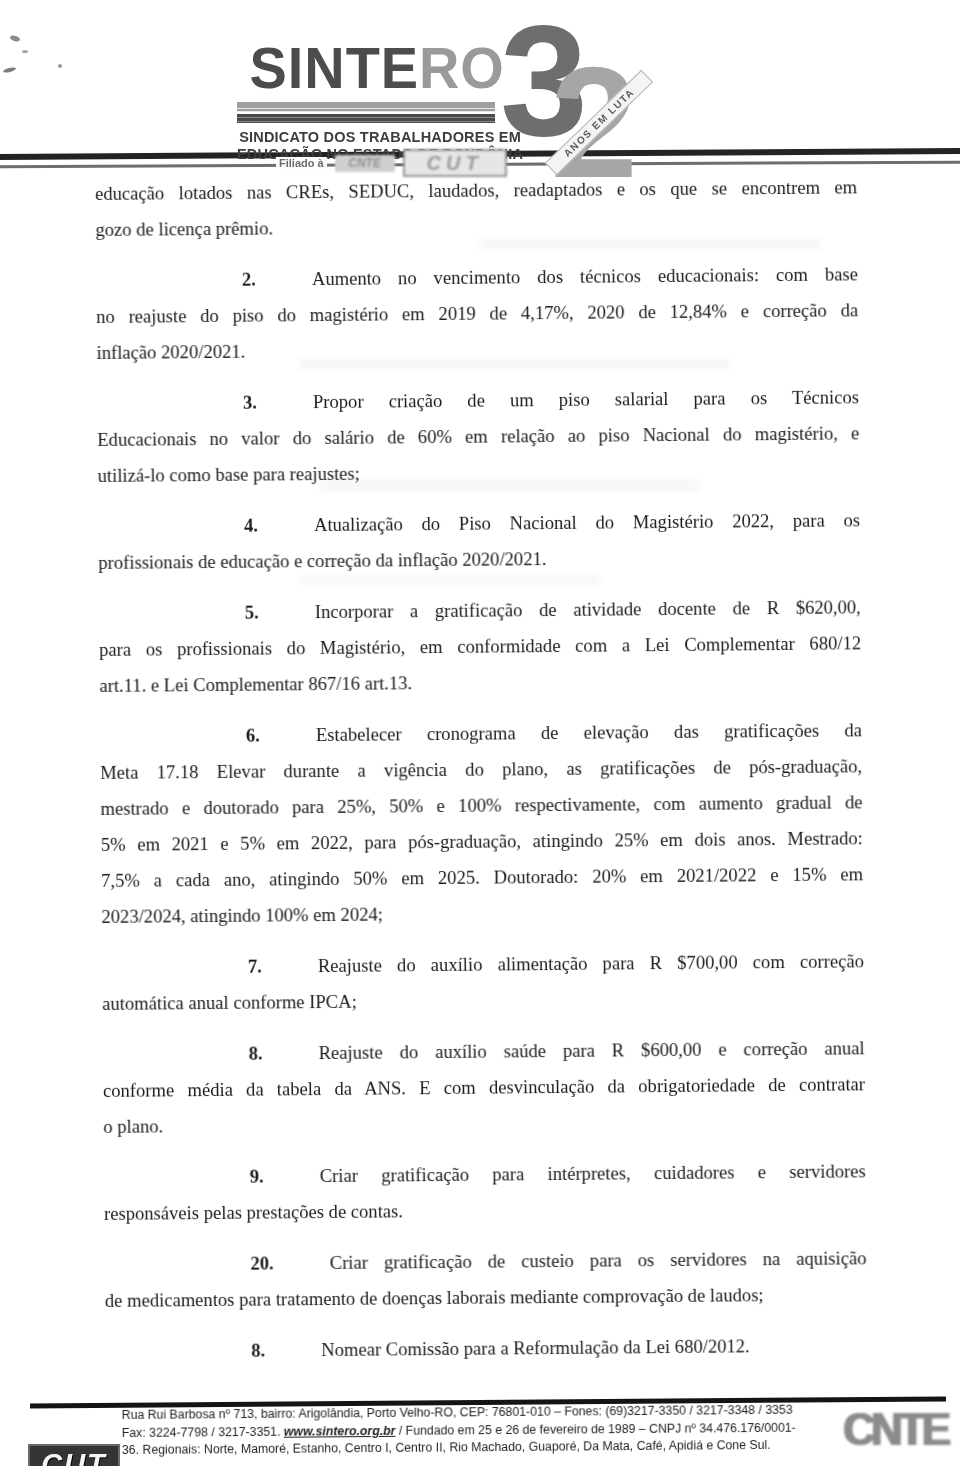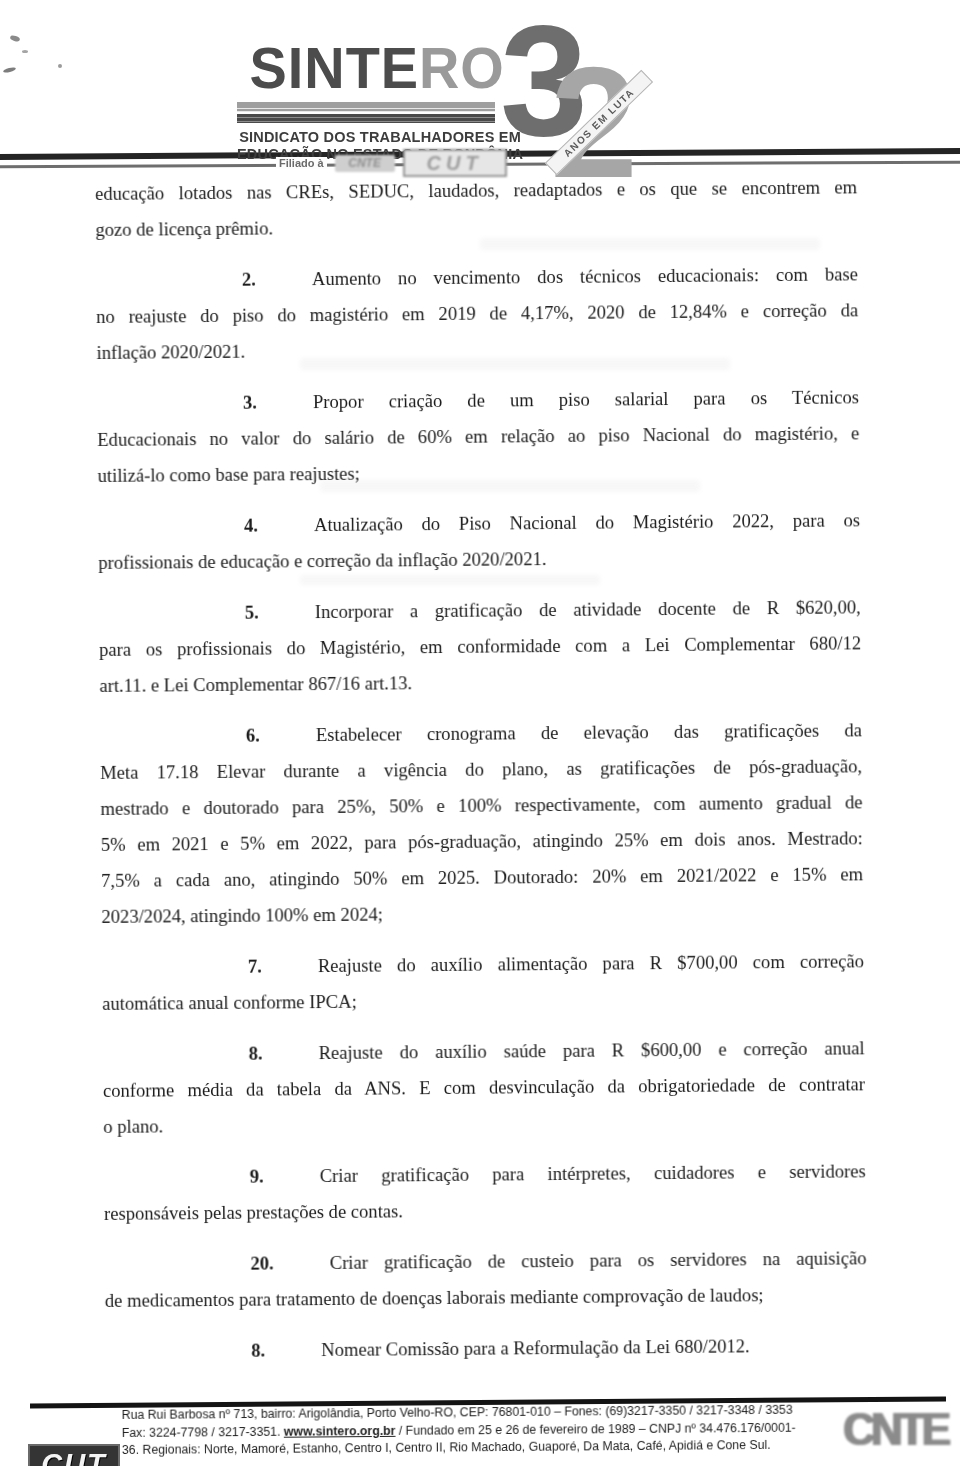--- a/index.html
+++ b/index.html
@@ -80,21 +80,21 @@
   .footer-rule { position:absolute; left:30px; top:10px; width:916px; height:5px;
                  background:#141414; transform:rotate(-0.45deg); }
   .cut-logo { position:absolute; left:28px; top:22px; width:88px; height:48px;
               background:#343434; border:2px solid #6a6a6a; text-align:center; filter:blur(0.4px);margin-top:32px; }
   .cut-word { display:block; color:#f4f4f4; font-size:29px; font-weight:900; font-style:italic;
               letter-spacing:2px; line-height:36px; text-shadow:1px 1px 0 #000; }
   .cut-strip { display:block; height:8px; background:repeating-linear-gradient(to right,#bdbdbd 0 5px,#7e7e7e 5px 7px); }
   .footer-text { position:absolute; left:122px; top:17px; width:706px; font-size:12.3px;
                  color:#1f1f1f; line-height:17.5px; transform:rotate(-0.45deg);
                  transform-origin:left bottom; filter:blur(0.2px); }
-  .site { text-decoration:underline; color:inherit; font-weight:bold; cursor:pointer; }
+  .site { text-decoration:underline; color:inherit; font-weight:bold; cursor:pointer;font-style:italic; }
   .cnte-logo { position:absolute; right:14px; top:14px; font-size:44px; font-weight:900;
                color:#8b8b8b; letter-spacing:-4px; transform:scaleY(1.05);
                text-shadow:2px 0 0 #8b8b8b; filter:blur(0.8px); }
 </style>
 </head>
 <body>
 
 <div class="page">
 
   <span class="speck s1"></span>

